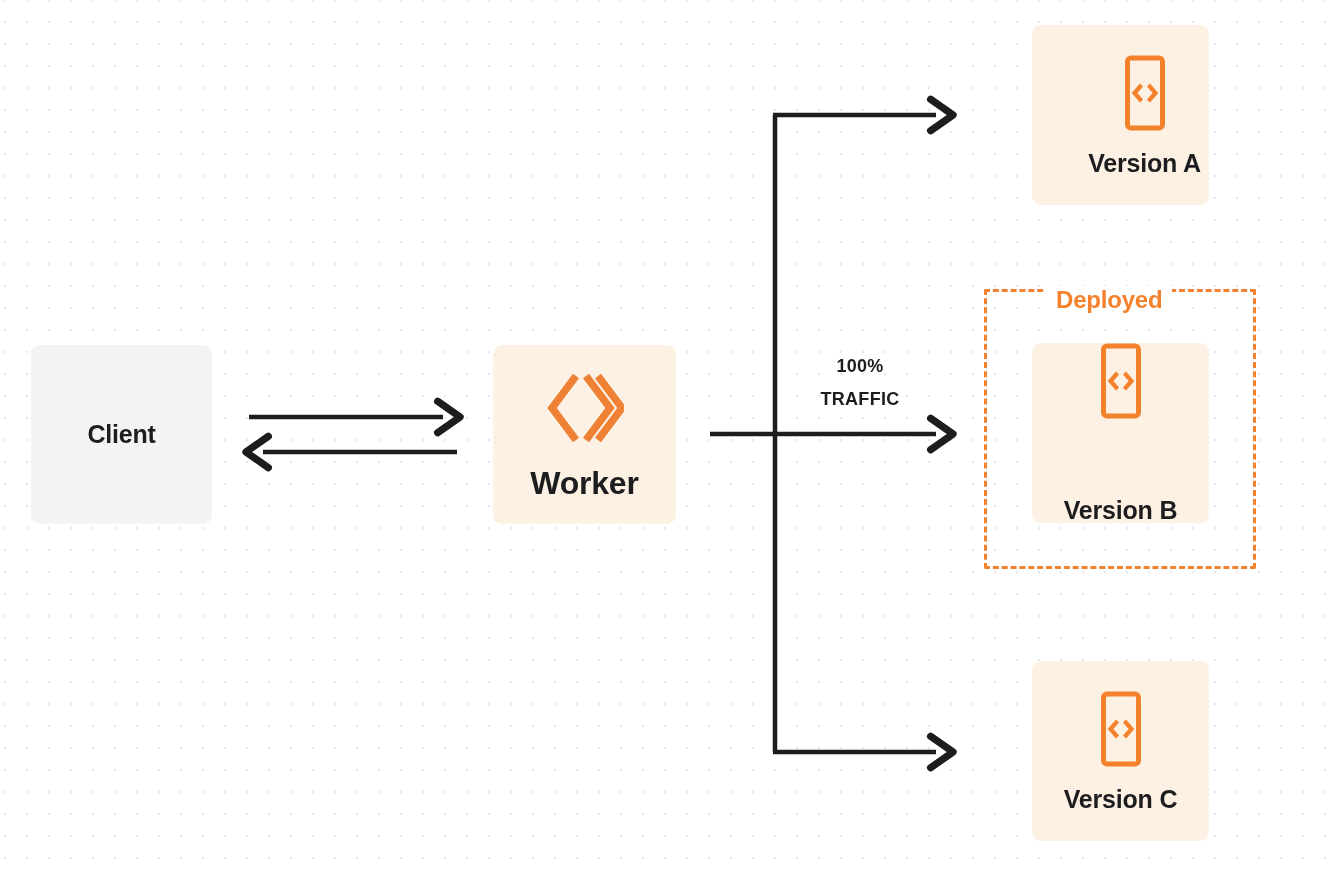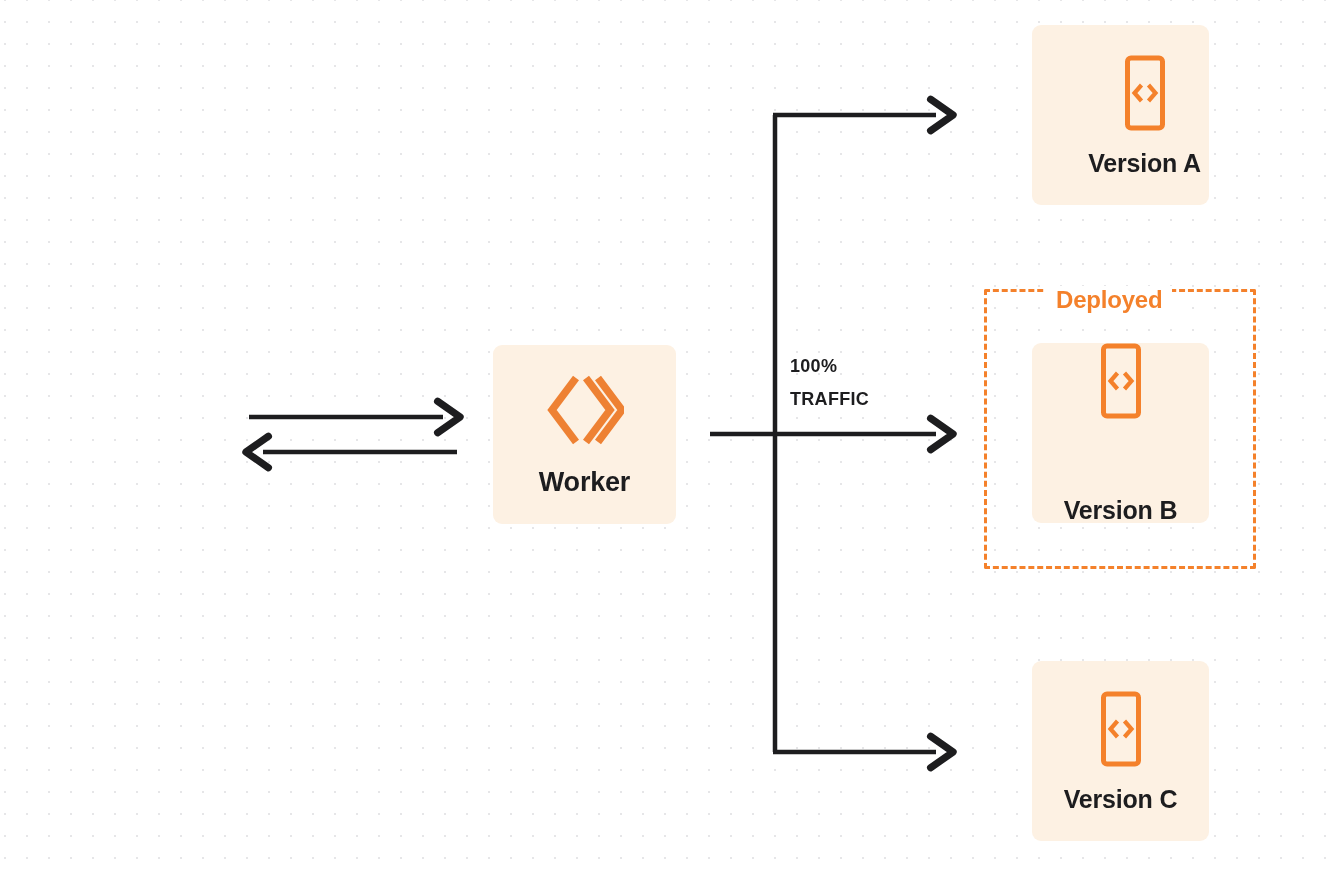--- a/index.html
+++ b/index.html
@@ -45,21 +45,21 @@
     background: #f3f3f5;
   }
   #client-node .node-label { font-size: 25px; }
 
   
   #worker-node {
     left: 493px; top: 345px;
     width: 183px; height: 179px;
     background: #fdf1e3;
   }
-  #worker-node .node-label { font-size: 27px; margin-top: 22px; }
+  #worker-node .node-label { font-size: 32px; margin-top: 22px; }
 
   
   .version-node {
     width: 177px; height: 180px;
     background: #fdf1e3;
     left: 1032px;
   }
   #version-a-node { top: 25px; padding-left: 48px; }
   #version-b-node { top: 343px; justify-content: space-between; }
   #version-c-node { top: 661px; }
@@ -89,20 +89,21 @@
     letter-spacing: -0.2px;
     white-space: nowrap;
     text-align: center;
   }
 
   
   #traffic-label {
     position: absolute;
     left: 790px; top: 350px;
     width: 140px;
+    text-align: center;
     color: #1d1d1f;
     font-size: 18px;
     font-weight: bold;
     line-height: 33px;
     letter-spacing: 0.3px;
   }
 
   
   #edges {
     position: absolute;
@@ -149,20 +150,23 @@
     <g>
       <line x1="773" y1="752" x2="936" y2="752" stroke="#1d1d1f" stroke-width="4.5" marker-end="url(#ah-right)"></line>
     </g>
   </svg>
 
   <div id="traffic-label">
     <div>100%</div>
     <div>TRAFFIC</div>
   </div>
 
+  <div class="node" id="client-node">
+    <span class="node-label">Client</span>
+  </div>
 
   <div class="node" id="worker-node">
     <span class="icon-wrap">
       <svg width="78" height="74" viewBox="0 0 78 74" xmlns="http://www.w3.org/2000/svg">
         <path d="M30 5 L6 37 L30 69" fill="none" stroke="#ee8133" stroke-width="7.5" stroke-linecap="butt" stroke-linejoin="miter"></path>
         <path d="M40 5 L64 37 L40 69" fill="none" stroke="#ee8133" stroke-width="7.5" stroke-linecap="butt" stroke-linejoin="miter"></path>
         <path d="M52 5 L76 37 L52 69" fill="none" stroke="#ee8133" stroke-width="7.5" stroke-linecap="butt" stroke-linejoin="miter"></path>
       </svg>
     </span>
     <span class="node-label">Worker</span>

